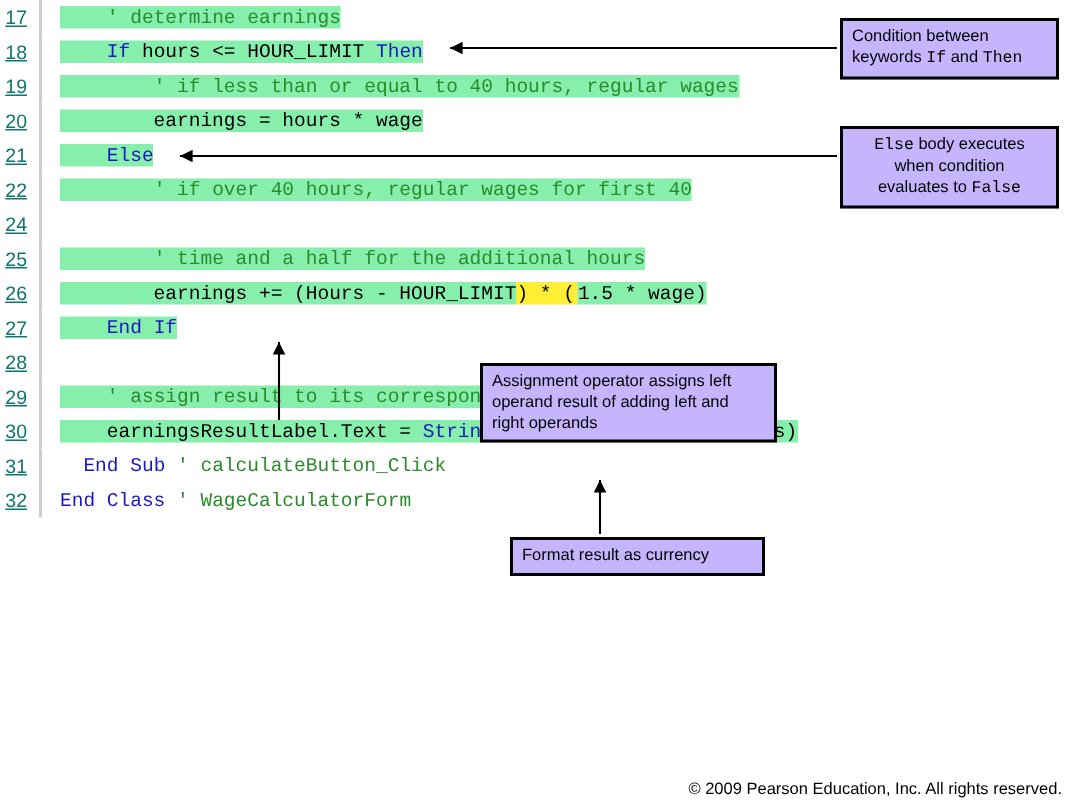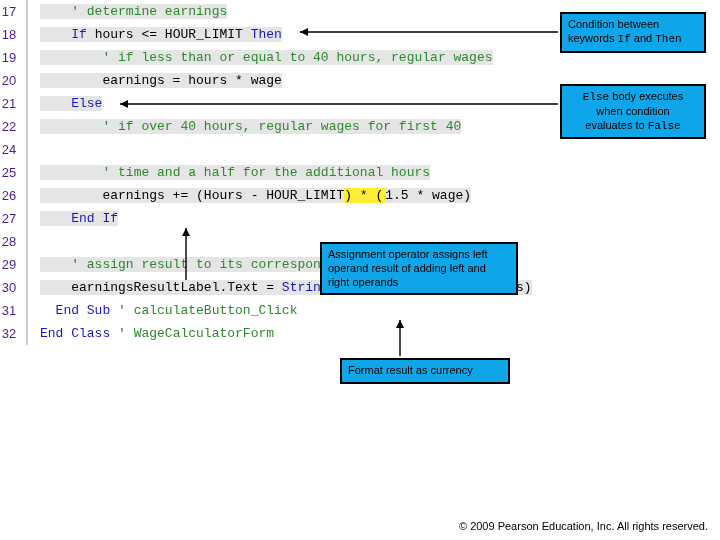--- a/index.html
+++ b/index.html
@@ -18,37 +18,38 @@
   }
   .code-row {
     display: flex;
     align-items: flex-start;
     height: 23px;
     line-height: 23px;
     white-space: pre;
   }
   .gutter {
     width: 28px;
-    text-align: center;
+    text-align: right;
     padding-right: 8px;
-    color: #4c1d95;
+    color: #0f766e;
     border-right: 2px solid #ccc;
     background: #fff;
     font-family: Arial, sans-serif;
+    text-decoration: underline;
   }
   .code { padding-left: 12px; position: relative; }
   .kw { color: #1818c0; }
   .cm { color: #2b8a2b; }
   .str { color: #a03030; }
-  .hl { background: #e5e5e5; }
+  .hl { background: #86efac; }
   .hlr { background: #ffee33; padding-right: 2px; }
   .callout {
     position: absolute;
     border: 2px solid #000;
-    background: #0ea5e9;
+    background: #c4b5fd;
     font-family: Arial, sans-serif;
     font-size: 11px;
     line-height: 1.25;
     padding: 4px 6px;
   }
   .callout .mono { font-family: "Courier New", monospace; }
   svg.arrows {
     position: absolute;
     left: 0; top: 0;
     width: 720px; height: 540px;

